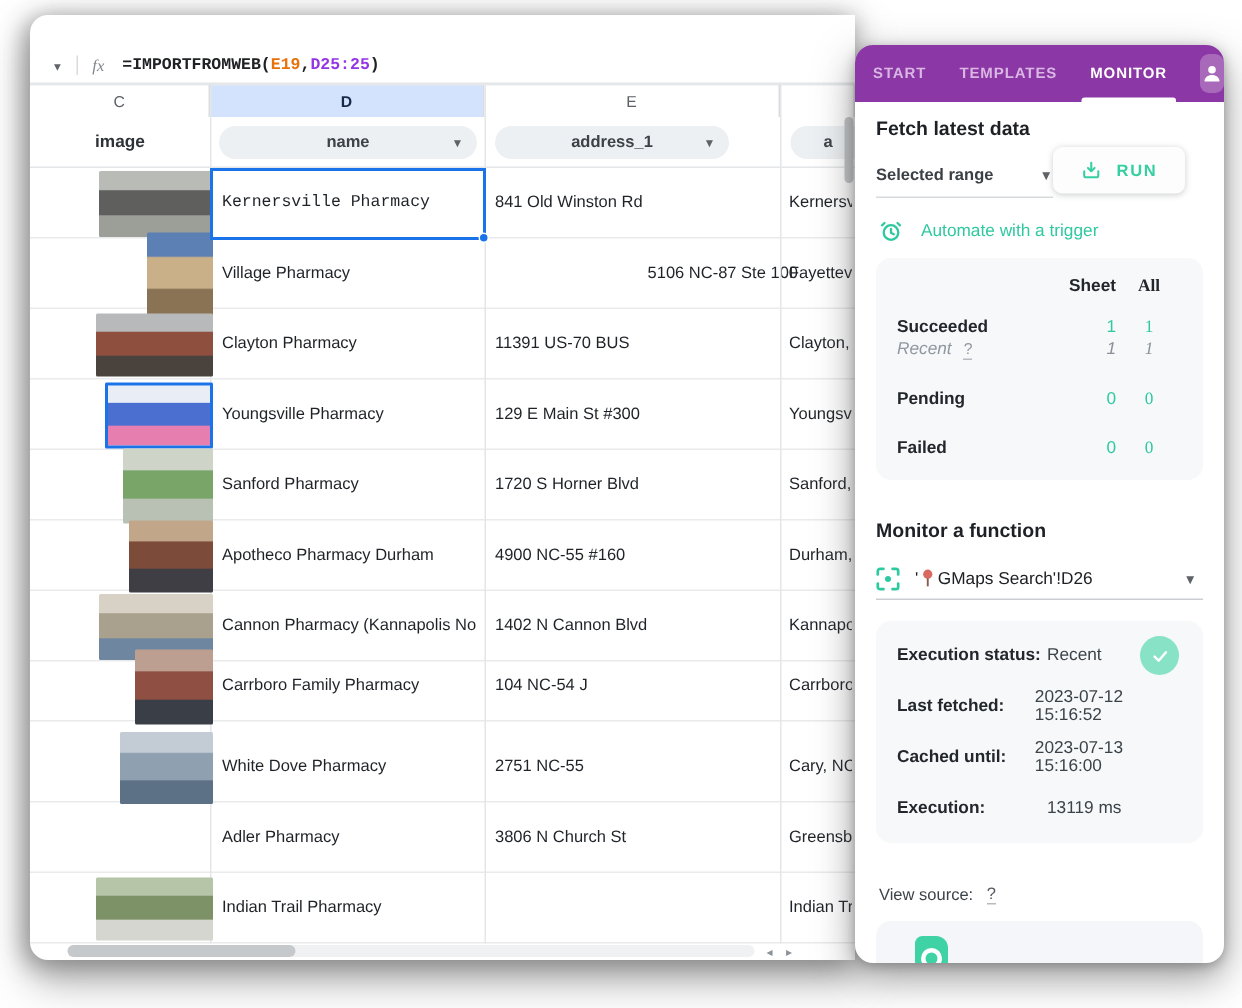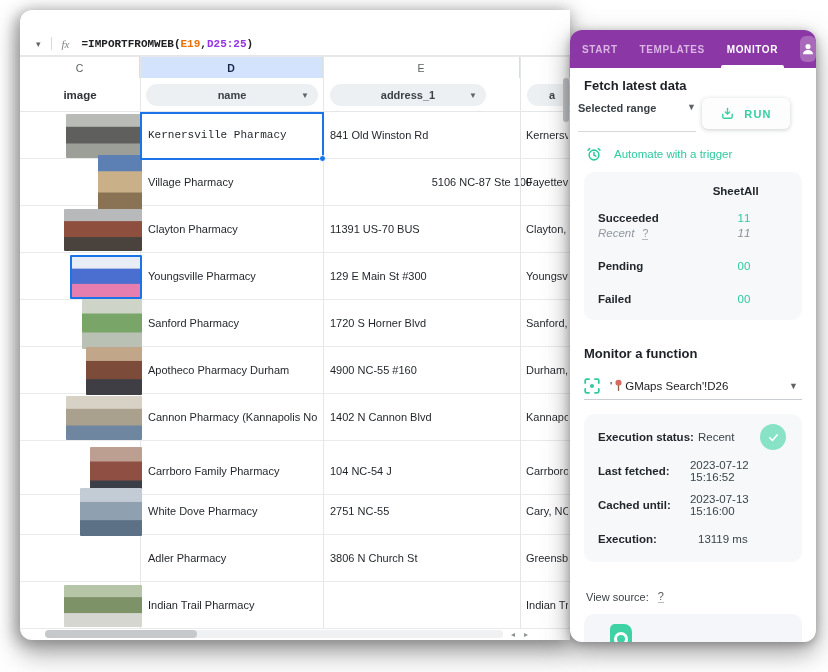--- a/index.html
+++ b/index.html
@@ -60,37 +60,37 @@
   .ptab { font-size:10px; font-weight:bold; letter-spacing:.6px; color:#d9b6e3; margin-right:22px;
     position:relative; height:38px; display:flex; align-items:center; }
   .ptab.active { color:#ffffff; }
   .ptab.active::after { content:""; position:absolute; left:-6px; right:-6px; bottom:0;
     height:3px; background:#ffffff; border-radius:2px 2px 0 0; }
   #avatar-btn { margin-left:auto; width:30px; height:26px; border-radius:6px;
     background:rgba(255,255,255,.25); display:flex; align-items:center; justify-content:center; }
 
   .h2 { font-size:13px; font-weight:bold; color:#1d2126; }
   #fetch-title { left:14px; top:48px; }
-  #range-select { left:8px; top:72px; width:118px; height:30px; border-bottom:1px solid #d7dadd;
-    display:flex; align-items:flex-start; }
+  #range-select { left:14px; top:72px; width:118px; height:30px; border-bottom:1px solid #d7dadd;
+    display:flex; align-items:center; }
   #range-select .lbl { font-size:11px; font-weight:bold; color:#3a4045; }
   #range-select .chev { margin-left:auto; font-size:9px; color:#5f6368; }
   #run-btn { left:132px; top:68px; width:88px; height:31px; background:#fdfdfe; border-radius:6px;
     box-shadow:0 1px 4px rgba(60,64,67,.25); display:flex; align-items:center; justify-content:center;
     gap:9px; cursor:pointer; }
   #run-btn .runlbl { font-size:11px; font-weight:bold; letter-spacing:1.2px; color:#36cfa2; }
   #trigger-row { left:16px; top:116px; display:flex; align-items:center; gap:12px; }
   #trigger-row .tlbl { font-size:11.5px; color:#2fc9a0; }
 
   .card { position:absolute; left:14px; width:218px; background:#f6f8fa; border-radius:10px; }
   #stats-card { top:142px; height:148px; padding:13px 14px; }
   .stat-row { display:flex; align-items:center; }
   .stat-row .slbl { flex:1; font-size:11.5px; color:#23272c; }
   .stat-row .v1 { width:56px; text-align:right; font-size:11.5px; }
-  .stat-row .v2 { width:44px; text-align:left; font-size:11.5px; }
+  .stat-row .v2 { width:44px; text-align:center; font-size:11.5px;font-family:Liberation Serif, serif; }
   .green { color:#2fc9a0; }
   .stat-head { font-weight:bold; color:#23272c !important; }
   .recent .slbl { font-style:italic; color:#9298a0; }
   .recent .v1, .recent .v2 { font-style:italic; color:#8a9098; }
   .recent .help { font-style:normal; color:#9298a0; border-bottom:1px dashed #b6bbc2; margin-left:8px; font-size:10.5px;}
   .bold { font-weight:bold; }
 
   #monitor-title { left:14px; top:316px; }
   #func-select { left:14px; top:342px; width:218px; height:28px; border-bottom:1px solid #caced3;
     display:flex; align-items:center; gap:10px; }
@@ -181,21 +181,21 @@
         <div class="ctext" style="left: 128px; width: 170px;">Apotheco Pharmacy Durham</div>
         <div class="ctext" style="left: 310px; width: 186px;">4900 NC-55 #160</div>
         <div class="ctext" style="left: 506px; width: 42px;">Durham,</div>
       </div>
       <div class="srow" style="top: 282px;">
         <div class="thumb" style="width: 76px; height: 44px; left: 46px; top: 1.5px; background: linear-gradient(rgb(216, 210, 198) 0%, rgb(216, 210, 198) 28%, rgb(169, 160, 142) 30%, rgb(169, 160, 142) 66%, rgb(111, 134, 160) 68%);"></div>
         <div class="ctext" style="left: 128px; width: 170px;">Cannon Pharmacy (Kannapolis North)</div>
         <div class="ctext" style="left: 310px; width: 186px;">1402 N Cannon Blvd</div>
         <div class="ctext" style="left: 506px; width: 42px;">Kannapo</div>
       </div>
-      <div class="srow" style="top: 336px; padding-left: 7px;">
+      <div class="srow" style="top: 322px; padding-left: 7px;">
         <div class="thumb" style="width: 52px; height: 50px; left: 70px; top: -1.5px; background: linear-gradient(rgb(189, 159, 146) 0%, rgb(189, 159, 146) 28%, rgb(143, 79, 67) 30%, rgb(143, 79, 67) 66%, rgb(58, 63, 71) 68%);"></div>
         <div class="ctext" style="left: 128px; width: 170px;">Carrboro Family Pharmacy</div>
         <div class="ctext" style="left: 310px; width: 186px;">104 NC-54 J</div>
         <div class="ctext" style="left: 506px; width: 42px;">Carrboro</div>
       </div>
       <div class="srow" style="top: 376px;">
         <div class="thumb" style="width: 62px; height: 48px; left: 60px; top: -0.5px; background: linear-gradient(rgb(195, 204, 212) 0%, rgb(195, 204, 212) 28%, rgb(143, 160, 176) 30%, rgb(143, 160, 176) 66%, rgb(93, 113, 134) 68%);"></div>
         <div class="ctext" style="left: 128px; width: 170px;">White Dove Pharmacy</div>
         <div class="ctext" style="left: 310px; width: 186px;">2751 NC-55</div>
         <div class="ctext" style="left: 506px; width: 42px;">Cary, NC</div>

